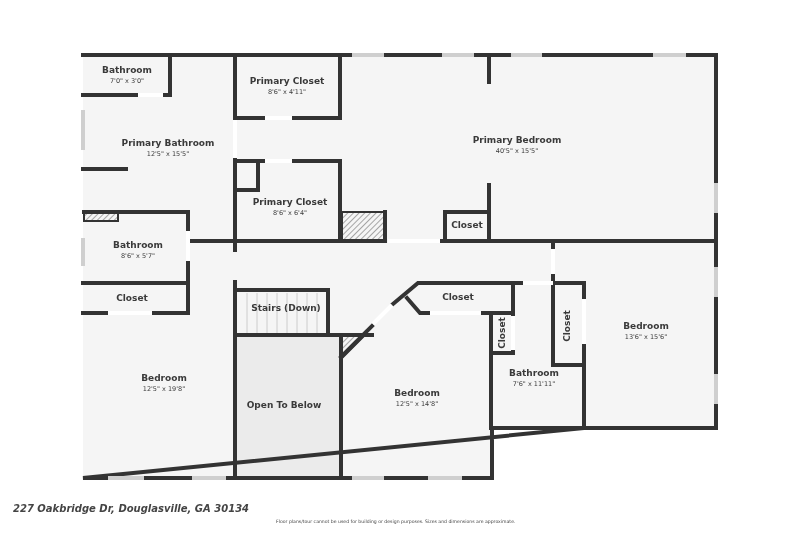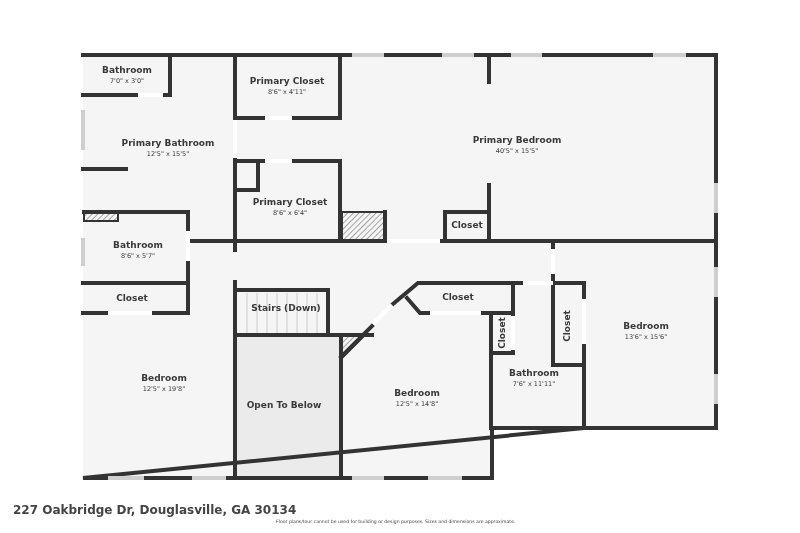--- a/index.html
+++ b/index.html
@@ -8,21 +8,21 @@
     .room-fill { fill: #f5f5f5; }
     .open-fill { fill: #ebebeb; }
     .wall { stroke: #333333; stroke-width: 4; fill: none; stroke-linecap: square; }
     .win { stroke: #cfcfcf; stroke-width: 4; }
     .door { stroke: #ffffff; stroke-width: 4; }
     .hatch { fill: url(#hatch); stroke: #333; stroke-width: 2; }
     .lbl { font-family: "DejaVu Sans", sans-serif; font-weight: bold; font-size: 9px; fill: #3a3a3a; text-anchor: middle; }
     .dim { font-family: "DejaVu Sans", sans-serif; font-size: 6.5px; fill: #3a3a3a; text-anchor: middle; }
     .stair { stroke: #cccccc; stroke-width: 1; }
     .footer { position: absolute; font-family: "DejaVu Sans", sans-serif; color: #444; }
-    .addr { left: 13px; top: 503px; font-size: 12px; font-weight: bold; }
+    .addr { left: 13px; top: 503px; font-size: 10px; font-weight: bold; font-style: italic; }
     .floor { left: 13px; top: 517px; font-size: 6.5px; font-weight: bold; margin-top: 16px; }
     .disclaimer { left: 276px; top: 519px; font-size: 4.6px; }
   </style>
 </head>
 <body>
 
 <svg id="plan" viewBox="0 0 800 533" xmlns="http://www.w3.org/2000/svg">
   <defs>
     <pattern id="hatch" width="4" height="4" patternUnits="userSpaceOnUse" patternTransform="rotate(45)">
       <rect width="4" height="4" fill="#f5f5f5"></rect>

